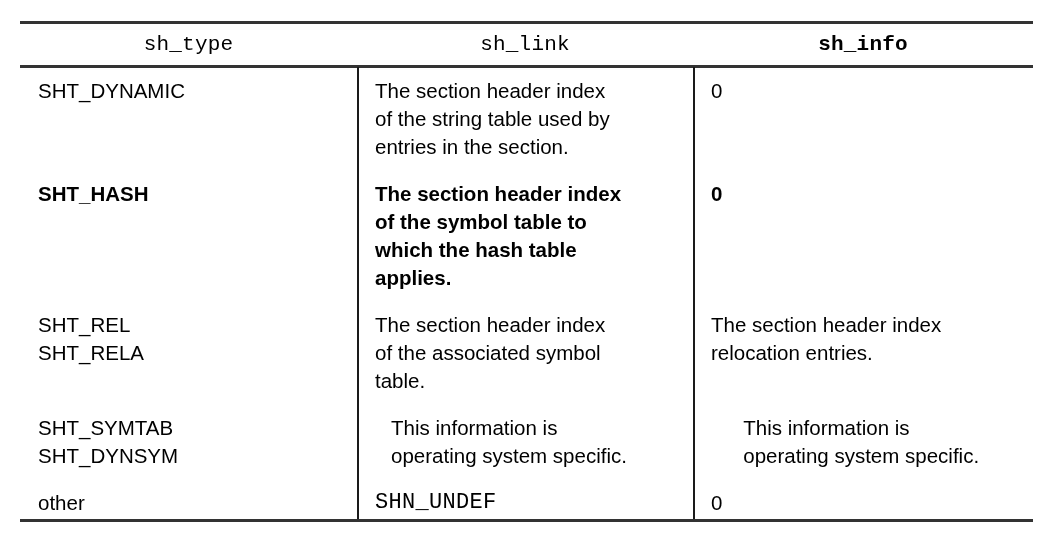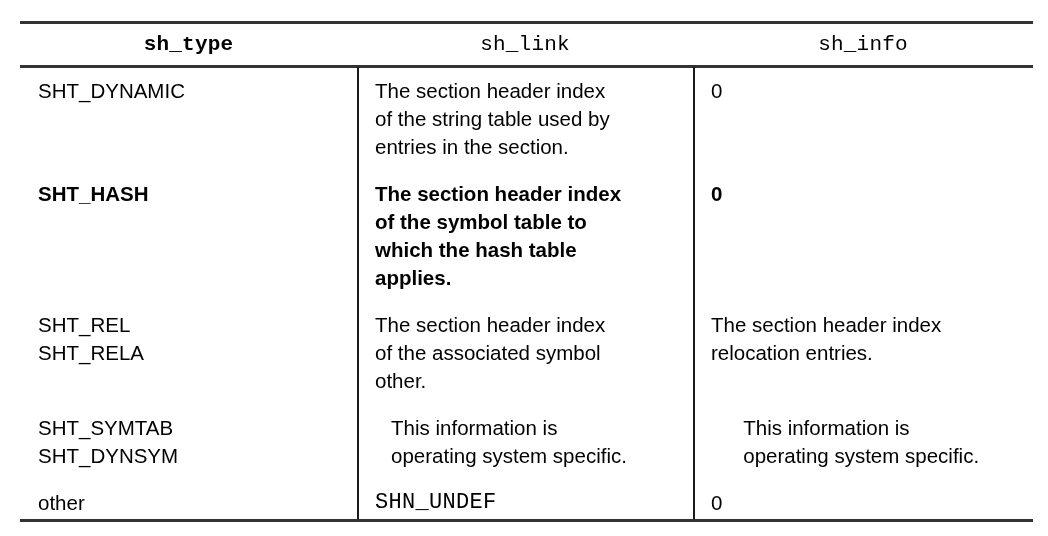--- a/index.html
+++ b/index.html
@@ -57,23 +57,23 @@
   .th {
     display: flex;
     align-items: center;
     justify-content: center;
     font-family: "Liberation Mono", "DejaVu Sans Mono", monospace;
     font-size: 21px;
     letter-spacing: 0.2px;
     color: #000;
     white-space: pre;
   }
-  .th-1 { width: 337px; font-weight: bold; }
+  .th-1 { width: 337px; }
   .th-2 { width: 336px; }
-  .th-3 { width: 340px; }
+  .th-3 { width: 340px; font-weight: bold; }
 
   
   .tbody {
     position: absolute;
     top: 68px;
     left: 20px;
     width: 1013px;
     height: 451px;
   }
   .trow {
@@ -158,21 +158,21 @@
     </div>
 
     <div class="trow h-rel">
       <div class="td td-1">
         <span class="cell-line">SHT_REL</span>
         <span class="cell-line">SHT_RELA</span>
       </div>
       <div class="td td-2">
         <span class="cell-line">The section header index</span>
         <span class="cell-line">of the associated symbol</span>
-        <span class="cell-line">other.</span>
+        <span class="cell-line">table.</span>
       </div>
       <div class="td td-3">
         <span class="cell-line">The section header index</span>
         <span class="cell-line">relocation entries.</span>
       </div>
     </div>
 
     <div class="trow h-symtab">
       <div class="td td-1">
         <span class="cell-line">SHT_SYMTAB</span>

